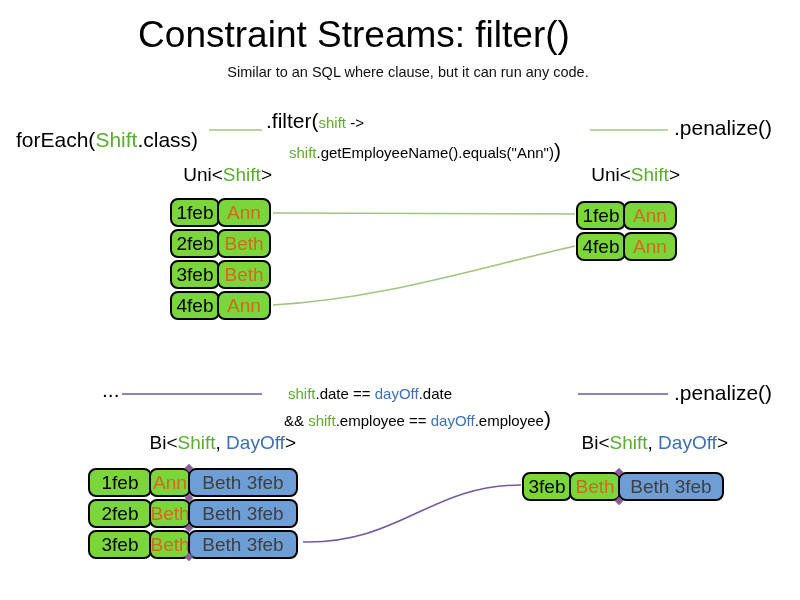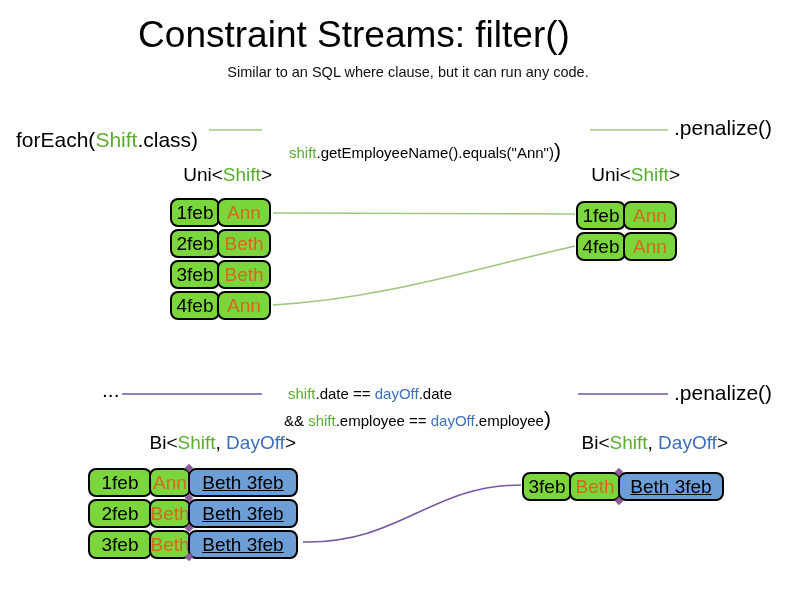--- a/index.html
+++ b/index.html
@@ -28,21 +28,21 @@
   
   .tbl { position:absolute; }
   .row { display:flex; margin-bottom:2px; }
   .cell {
     height:29px; box-sizing:border-box; border:2.5px solid #000;
     border-radius:8px; display:flex; align-items:center; justify-content:center;
     font-size:19px; background:var(--green-cell); position:relative;text-align:center;
   }
   .cell + .cell { margin-left:-3px; }
   .cell.name { color:var(--orange-text); }
-  .cell.pair { background:var(--blue-cell); color:#000000;text-decoration:underline; }
+  .cell.pair { background:var(--blue-cell); color:#404040; }
   .w50 { width:50px; } .w54 { width:54px; } .w64 { width:64px; }
   .w42 { width:42px; } .w52 { width:52px; } .w106 { width:106px; } .w110 { width:110px; }
 
   .diamond { position:absolute; width:6px; height:6px;
              background:var(--diamond); transform:rotate(45deg); z-index:5; }
 
   svg.connectors { position:absolute; left:0; top:0; z-index:0; }
   .tbl, .code, .type-label { z-index:2; }
 </style>
 </head>
@@ -60,20 +60,23 @@
     <path d="M303 542 C400 544 430 485 521 485" fill="none" stroke-width="1.6" stroke="#75589F"></path>
   </svg>
 
   <div class="abs title">Constraint Streams: filter()</div>
   <div class="abs subtitle">Similar to an SQL where clause, but it can run any code.</div>
 
   <div class="abs code" style="left:16px; top:128px;">
     <span>forEach(</span><span class="c-green">Shift</span><span>.class)</span>
   </div>
 
+  <div class="abs code" style="left:266px; top:109px;">
+    <span>.filter(</span><span class="sm c-green">shift</span><span class="sm"> -&gt;</span>
+  </div>
 
   <div class="abs code sm" style="left:289px; top:139px;">
     <span class="c-green">shift</span><span>.getEmployeeName().equals("Ann")</span><span class="lg">)</span>
   </div>
 
   <div class="abs code" style="left:674px; top:116px;">.penalize()</div>
 
   <div class="abs type-label" style="left:170px; top:164px; width:102px;">
     <span>Uni&lt;</span><span class="c-green">Shift</span><span>&gt;</span>
   </div>

